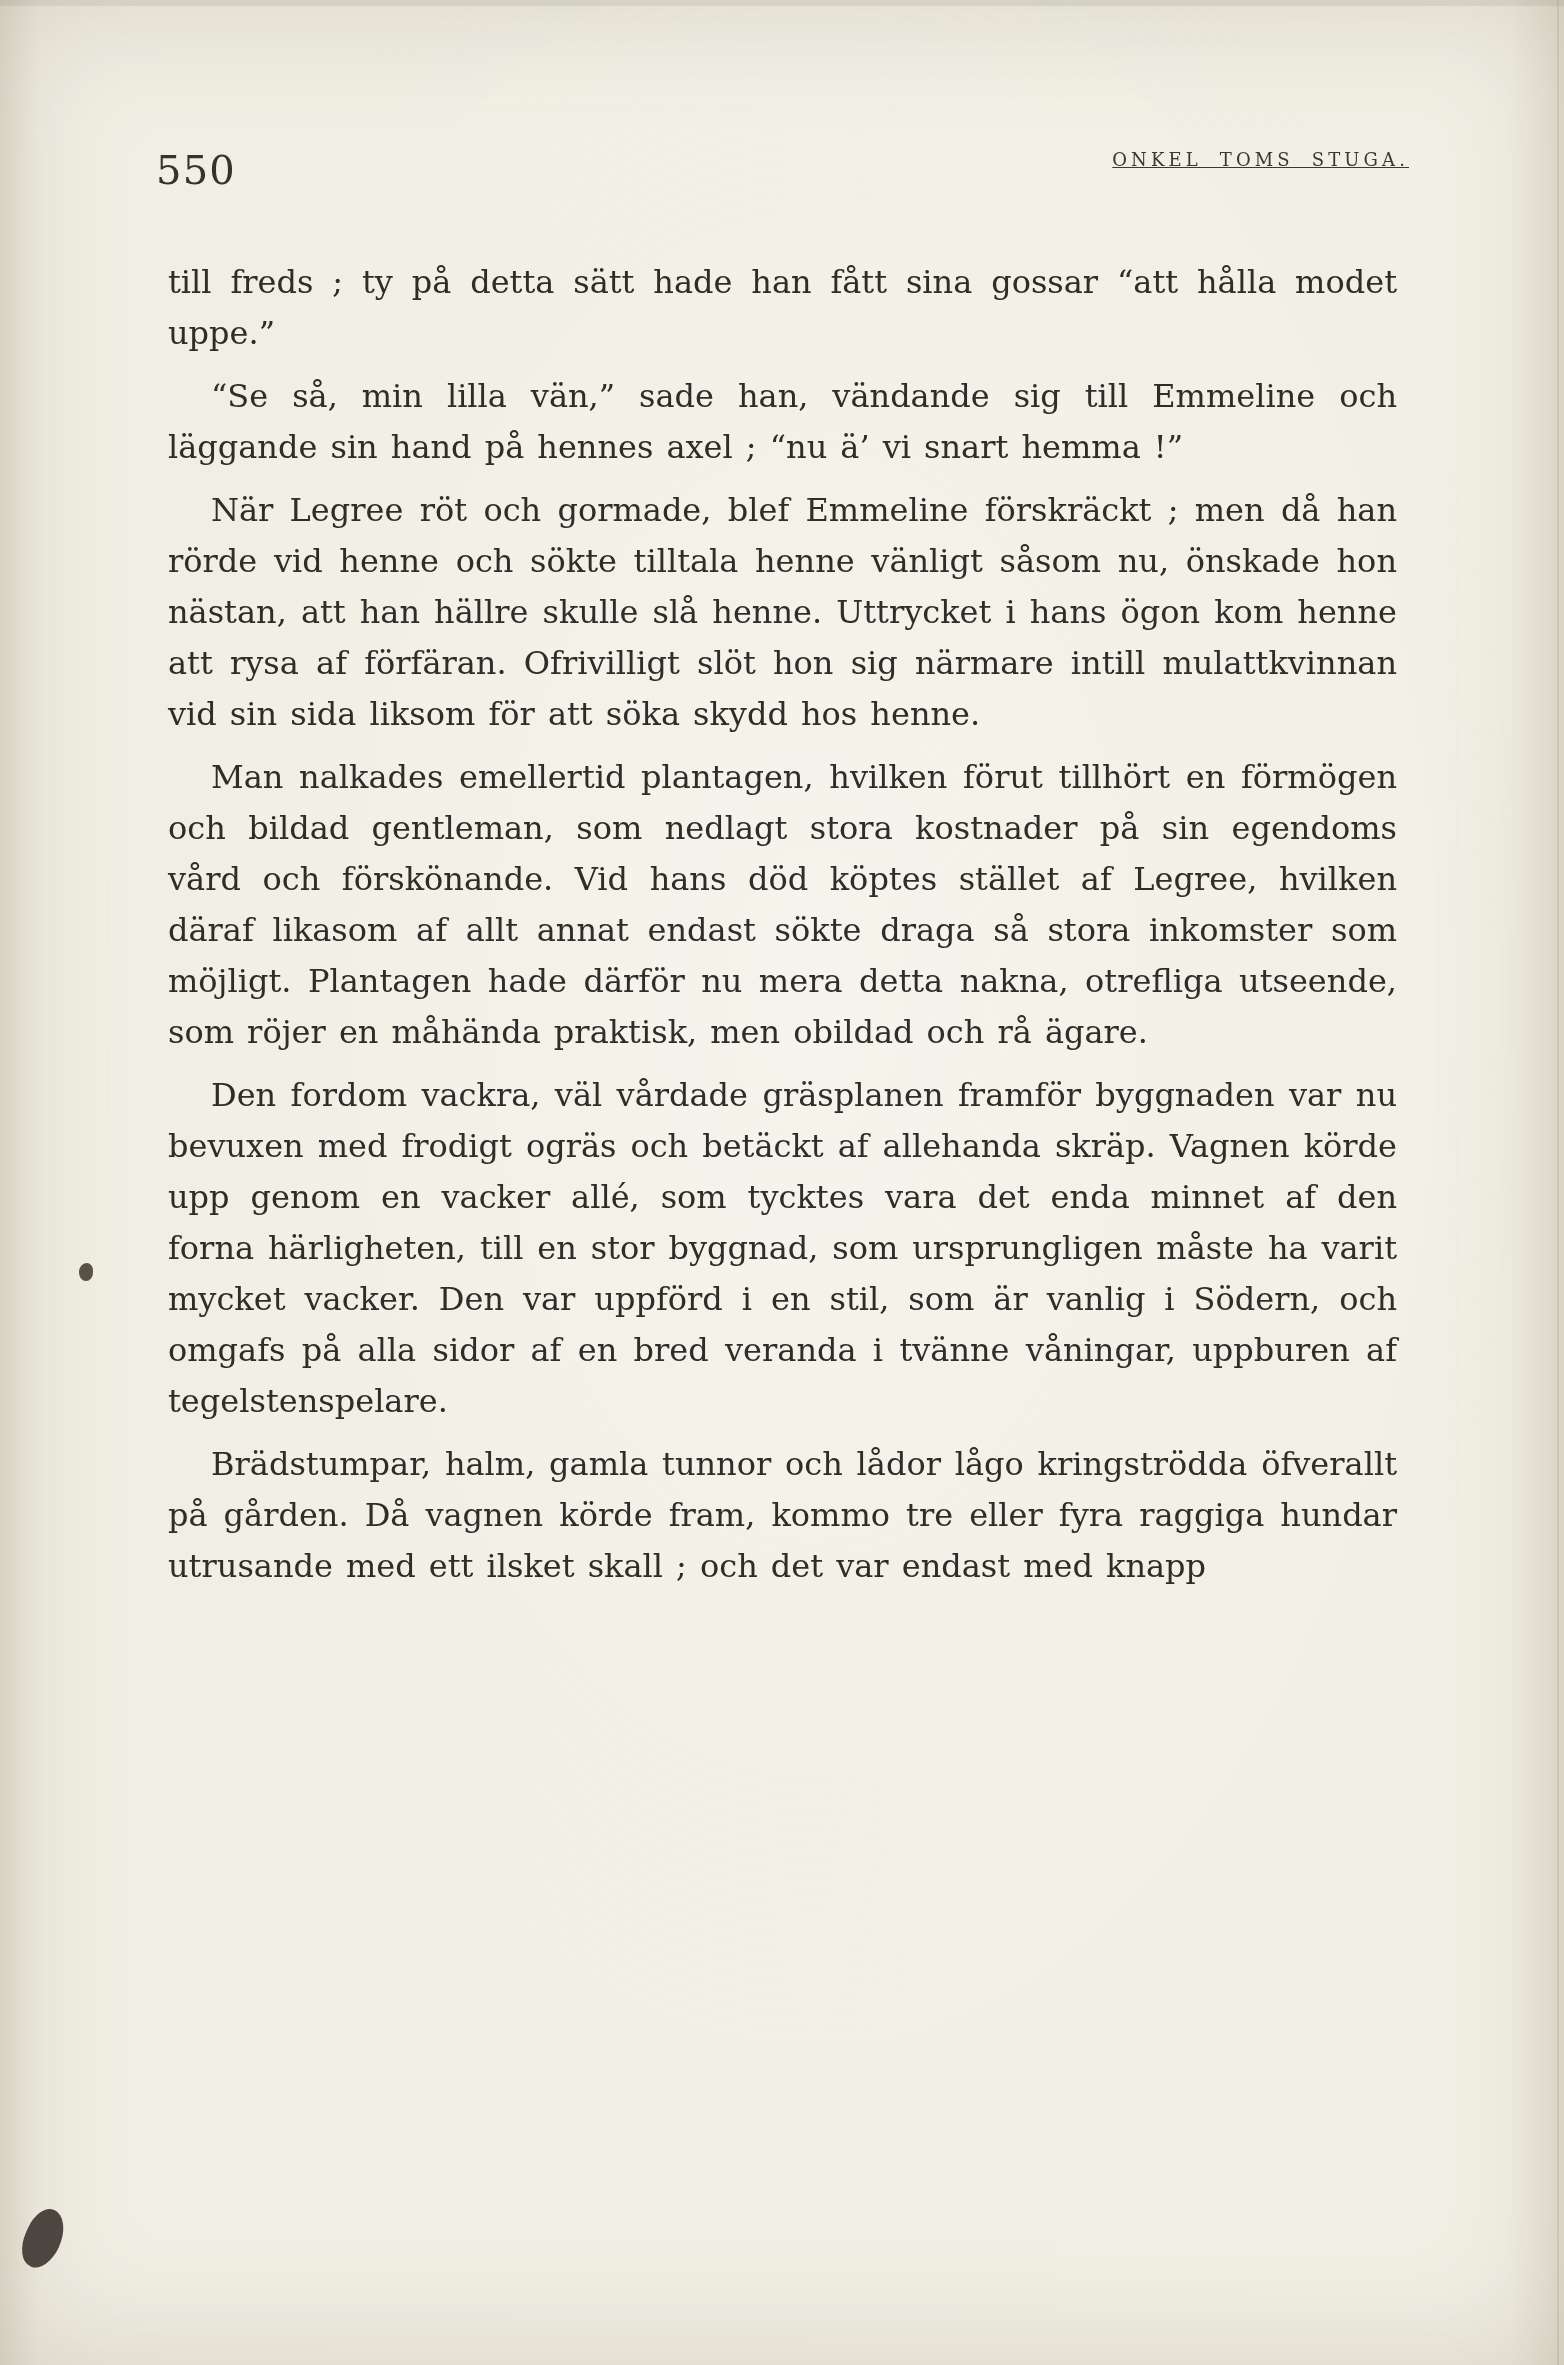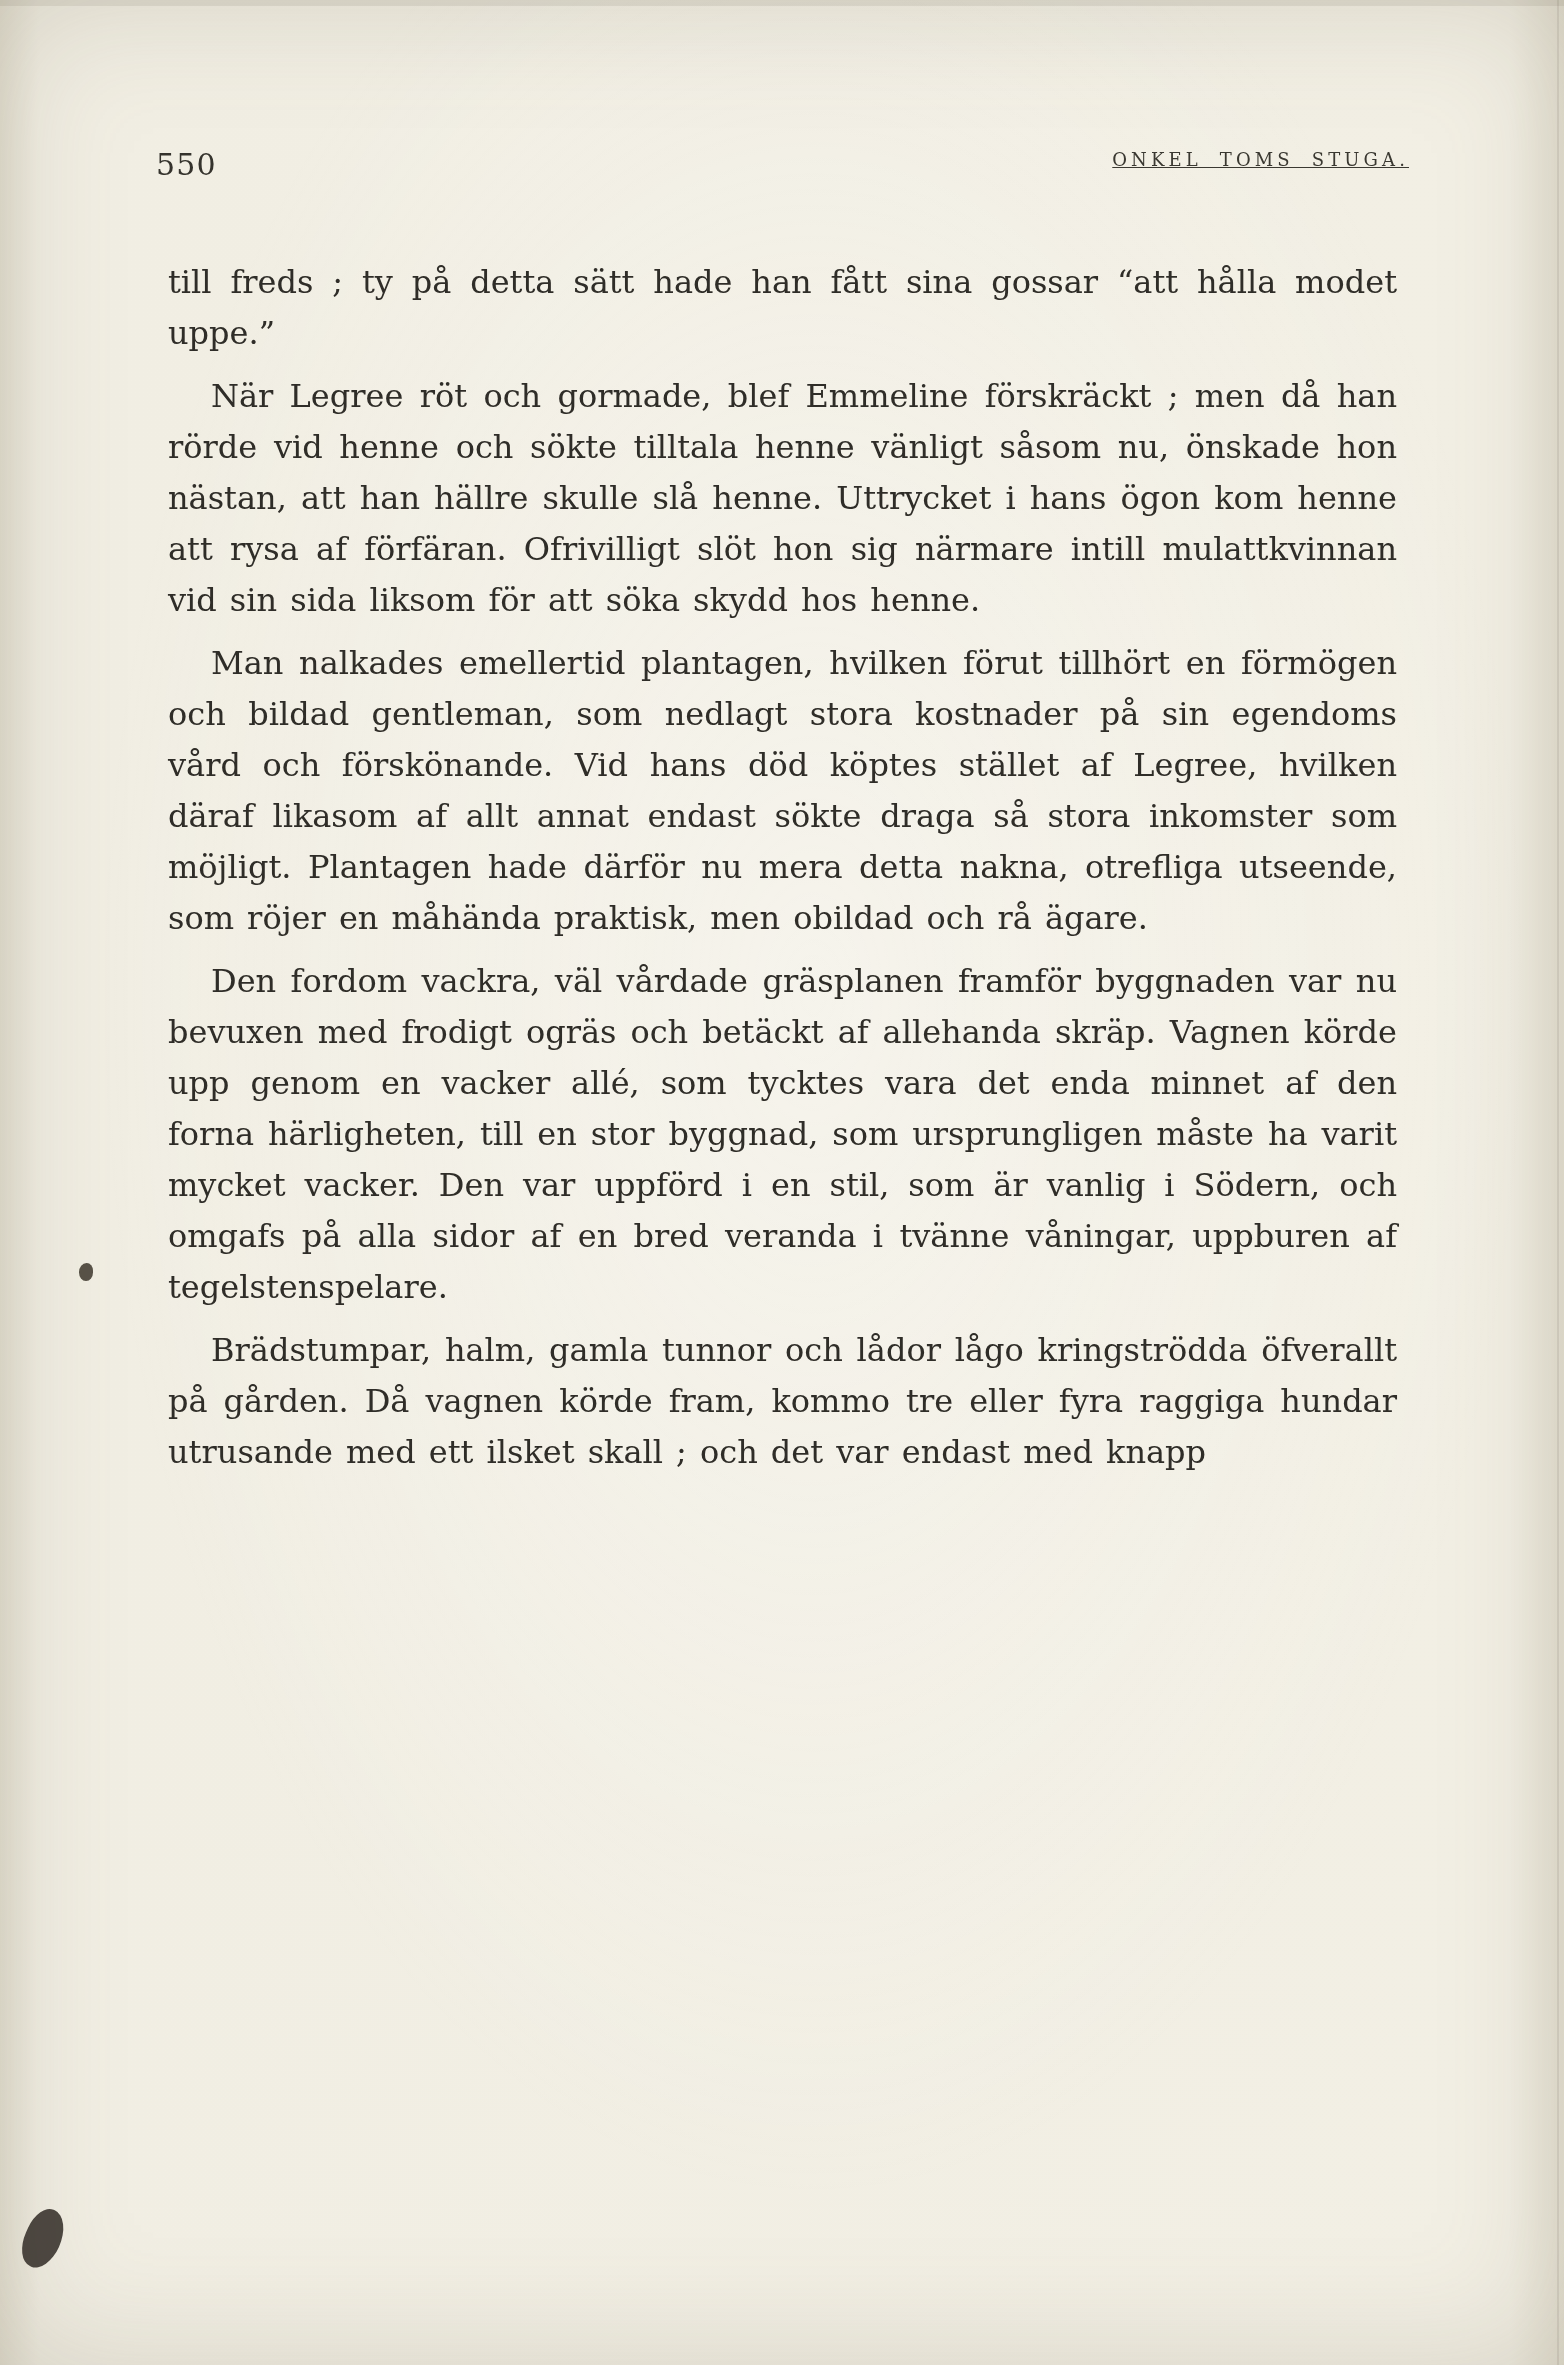--- a/index.html
+++ b/index.html
@@ -46,21 +46,21 @@
     position: absolute;
     top: 147px;
     left: 156px;
     right: 156px;
     height: 42px;
   }
   .page-number {
     position: absolute;
     left: 0;
     top: 0;
-    font-size: 30px;
+    font-size: 40px;
     letter-spacing: 1.2px;
     color: #35332d;
   }
   .running-title {
     position: absolute;
     left: 0;
     right: 0;
     top: 2.3px;
     text-align: right;
     font-size: 18px;
@@ -119,20 +119,21 @@
 
   <div class="scan-line-right"></div>
 
   <div class="header-row">
     <span class="page-number">550</span>
     <span class="running-title">ONKEL TOMS STUGA.</span>
   </div>
 
   <div class="text-block">
     <p>till freds ; ty på detta sätt hade han fått sina gossar “att hålla modet uppe.”</p>
+    <p class="indent">“Se så, min lilla vän,” sade han, vändande sig till Emmeline och läggande sin hand på hennes axel ; “nu ä’ vi snart hemma !”</p>
     <p class="indent">När Legree röt och gormade, blef Emmeline förskräckt ; men då han rörde vid henne och sökte tilltala henne vänligt såsom nu, önskade hon nästan, att han hällre skulle slå henne. Uttrycket i hans ögon kom henne att rysa af förfäran. Ofrivilligt slöt hon sig närmare intill mulattkvinnan vid sin sida liksom för att söka skydd hos henne.</p>
     <p class="indent">Man nalkades emellertid plantagen, hvilken förut tillhört en förmögen och bildad gentleman, som nedlagt stora kostnader på sin egendoms vård och förskönande. Vid hans död köptes stället af Legree, hvilken däraf likasom af allt annat endast sökte draga så stora inkomster som möjligt. Plantagen hade därför nu mera detta nakna, otrefliga utseende, som röjer en måhända praktisk, men obildad och rå ägare.</p>
     <p class="indent">Den fordom vackra, väl vårdade gräsplanen framför byggnaden var nu bevuxen med frodigt ogräs och betäckt af allehanda skräp. Vagnen körde upp genom en vacker allé, som tycktes vara det enda minnet af den forna härligheten, till en stor byggnad, som ursprungligen måste ha varit mycket vacker. Den var uppförd i en stil, som är vanlig i Södern, och omgafs på alla sidor af en bred veranda i tvänne våningar, uppburen af tegelstenspelare.</p>
     <p class="indent">Brädstumpar, halm, gamla tunnor och lådor lågo kringströdda öfverallt på gården. Då vagnen körde fram, kommo tre eller fyra raggiga hundar utrusande med ett ilsket skall ; och det var endast med knapp</p>
   </div>
 
   <div class="speck speck-1"></div>
   <div class="speck speck-2"></div>
 
 </div>

